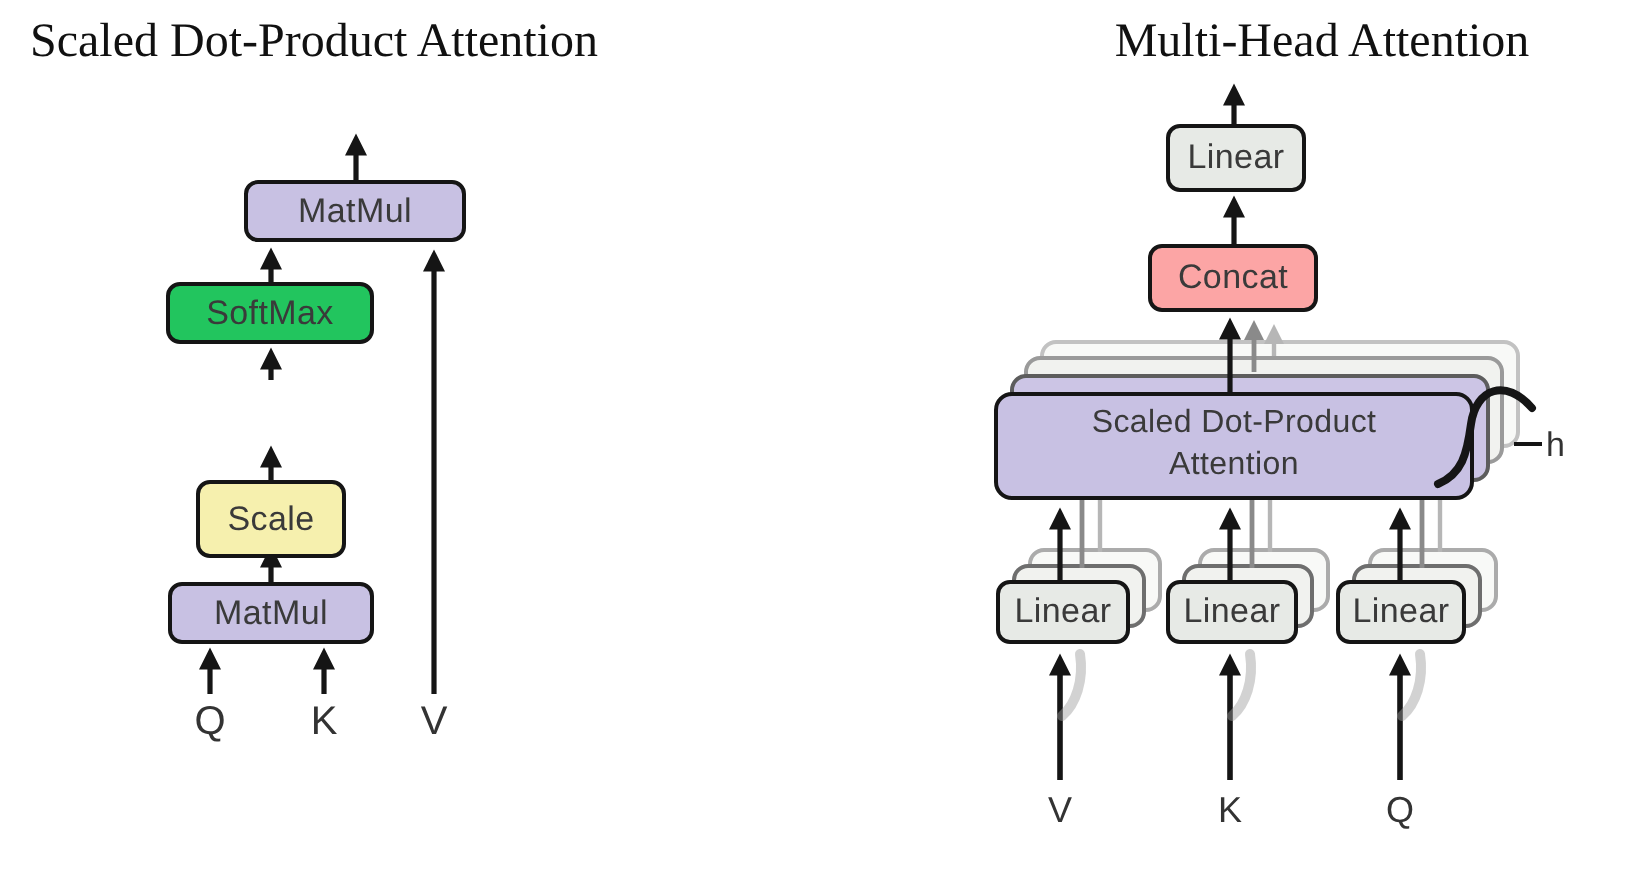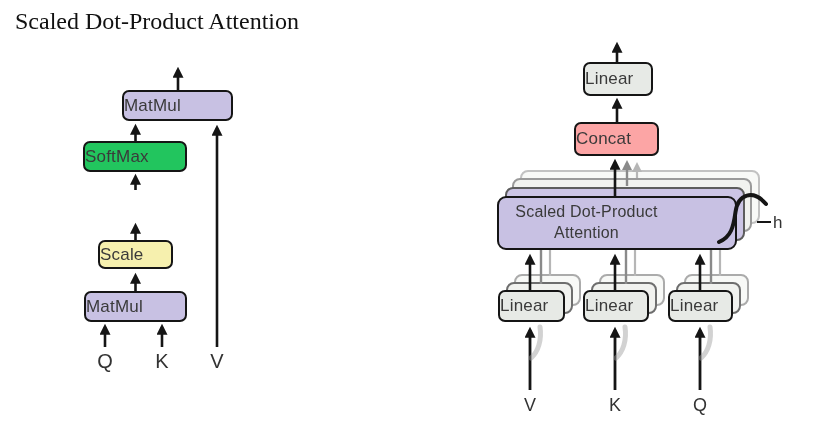--- a/index.html
+++ b/index.html
@@ -17,21 +17,21 @@
     font-family:"Liberation Serif", serif;
     font-size:24px;
     color:#111;
     white-space:nowrap;
   }
   .node{
     position:absolute;
     box-sizing:border-box;
     border:2.5px solid #151515;
     border-radius:7px;
-    display:flex;align-items:center;
+    display:flex;align-items:center;justify-content:center;
     font-size:17px;
     color:#3a3a3a;
     letter-spacing:0.2px;
     z-index:3;
   }
   .ghost{
     position:absolute;
     box-sizing:border-box;
     border-radius:8px;
     z-index:1;
@@ -59,20 +59,21 @@
     color:#333;
     z-index:5;
   }
 </style>
 </head>
 <body>
 
 <div id="canvas">
 
   <div class="fig-title" style="left:157px;top:8px;">Scaled Dot-Product Attention</div>
+  <div class="fig-title" style="left:661px;top:8px;">Multi-Head Attention</div>
 
   <div class="ghost" style="left: 520px; top: 170px; width: 240px; height: 54px; border: 2px solid rgb(194, 194, 194); background-color: rgb(248, 249, 247);"></div>
   <div class="ghost" style="left: 512px; top: 178px; width: 240px; height: 54px; border: 2px solid rgb(154, 154, 154); background-color: rgb(241, 242, 239);"></div>
   <div class="ghost" style="left: 505px; top: 187px; width: 240px; height: 54px; border: 2.5px solid rgb(93, 93, 93); background-color: rgb(204, 197, 229);"></div>
 
   <div class="ghost" style="left: 514px; top: 274px; width: 67px; height: 32px; border: 2px solid rgb(171, 171, 171); background-color: rgb(248, 249, 247);"></div>
   <div class="ghost" style="left: 506px; top: 282px; width: 67px; height: 32px; border: 2px solid rgb(110, 110, 110); background-color: rgb(241, 242, 239);"></div>
 
   <div class="ghost" style="left: 599px; top: 274px; width: 66px; height: 32px; border: 2px solid rgb(171, 171, 171); background-color: rgb(248, 249, 247);"></div>
   <div class="ghost" style="left: 591px; top: 282px; width: 66px; height: 32px; border: 2px solid rgb(110, 110, 110); background-color: rgb(241, 242, 239);"></div>
@@ -128,21 +129,21 @@
     <path d="M 625 327 C 627 340, 623 352, 616 358" stroke="#9b9b9b" stroke-width="5" fill="none" stroke-linecap="round" opacity="0.45"></path>
     <path d="M 710 327 C 712 340, 708 352, 701 358" stroke="#9b9b9b" stroke-width="5" fill="none" stroke-linecap="round" opacity="0.45"></path>
   </svg>
 
   <div class="node" style="left: 122px; top: 90px; width: 111px; height: 31px; background-color: rgb(200, 193, 227);">
     <span>MatMul</span>
   </div>
   <div class="node" style="left: 83px; top: 141px; width: 104px; height: 31px; background-color: #22c55e;">
     <span>SoftMax</span>
   </div>
-  <div class="node" style="left: 98px; top: 240px; width: 75px; height: 29px; background-color: rgb(246, 240, 174);">
+  <div class="node" style="left: 98px; top: 240px; width: 75px; height: 39px; background-color: rgb(246, 240, 174);">
     <span>Scale</span>
   </div>
   <div class="node" style="left: 84px; top: 291px; width: 103px; height: 31px; background-color: rgb(200, 193, 227);">
     <span>MatMul</span>
   </div>
 
   <div class="io-label" style="left:105px;top:350px;">Q</div>
   <div class="io-label" style="left:162px;top:350px;">K</div>
   <div class="io-label" style="left:217px;top:350px;">V</div>
 

